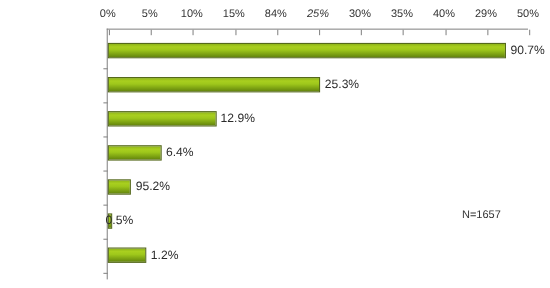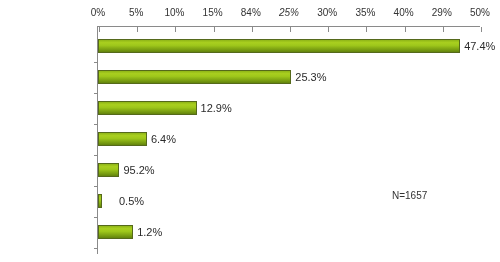--- a/index.html
+++ b/index.html
@@ -101,21 +101,21 @@
     line-height: 16px;
     font-size: 11px;
     color: #2b2b2b;
     white-space: nowrap;
     font-family: "Liberation Sans", "DejaVu Sans", sans-serif;
   }
 
   
   .sample-size {
     position: absolute;
-    left: 392px;
+    left: 420px;
     top: 189px;
     font-size: 10px;
     line-height: 13px;
     color: #333333;
     white-space: nowrap;
   }
   .brand-logo {
     position: absolute;
     left: 381px;
     top: 206px;
@@ -175,41 +175,41 @@
       <div class="row-tick" style="top: 97px;"></div>
       <div class="row-tick" style="top: 128px;"></div>
       <div class="row-tick" style="top: 159px;"></div>
       <div class="row-tick" style="top: 190px;"></div>
       <div class="row-tick" style="top: 221px;"></div>
     </div>
 
   <div class="rows-layer">
       <div class="bar-row" style="top: 38px;">
         <div class="bar" style="width: 362.136px;"></div>
-        <div class="bar-value" style="left: 464.136px;">47.4%</div>
+        <div class="bar-value" style="left: 464.136px;">90.7%</div>
       </div>
       <div class="bar-row" style="top: 69px;">
         <div class="bar" style="width: 193.292px;"></div>
         <div class="bar-value" style="left: 295.292px;">25.3%</div>
       </div>
       <div class="bar-row" style="top: 100px;">
         <div class="bar" style="width: 98.556px;"></div>
         <div class="bar-value" style="left: 200.556px;">12.9%</div>
       </div>
       <div class="bar-row" style="top: 131px;">
         <div class="bar" style="width: 48.896px;"></div>
         <div class="bar-value" style="left: 150.896px;">6.4%</div>
       </div>
       <div class="bar-row" style="top: 162px;">
         <div class="bar" style="width: 21.392px;"></div>
         <div class="bar-value" style="left: 123.392px;">95.2%</div>
       </div>
       <div class="bar-row" style="top: 193px;">
         <div class="bar" style="width: 3.82px;"></div>
-        <div class="bar-value" style="left: 119px; text-align: center;">0.5%</div>
+        <div class="bar-value" style="left: 96px; text-align: center;">0.5%</div>
       </div>
       <div class="bar-row" style="top: 224px;">
         <div class="bar" style="width: 35.144px;"></div>
         <div class="bar-value" style="left: 137.144px;">1.2%</div>
       </div>
     </div>
 
   <div class="sample-size">N=1657</div>
 
 

